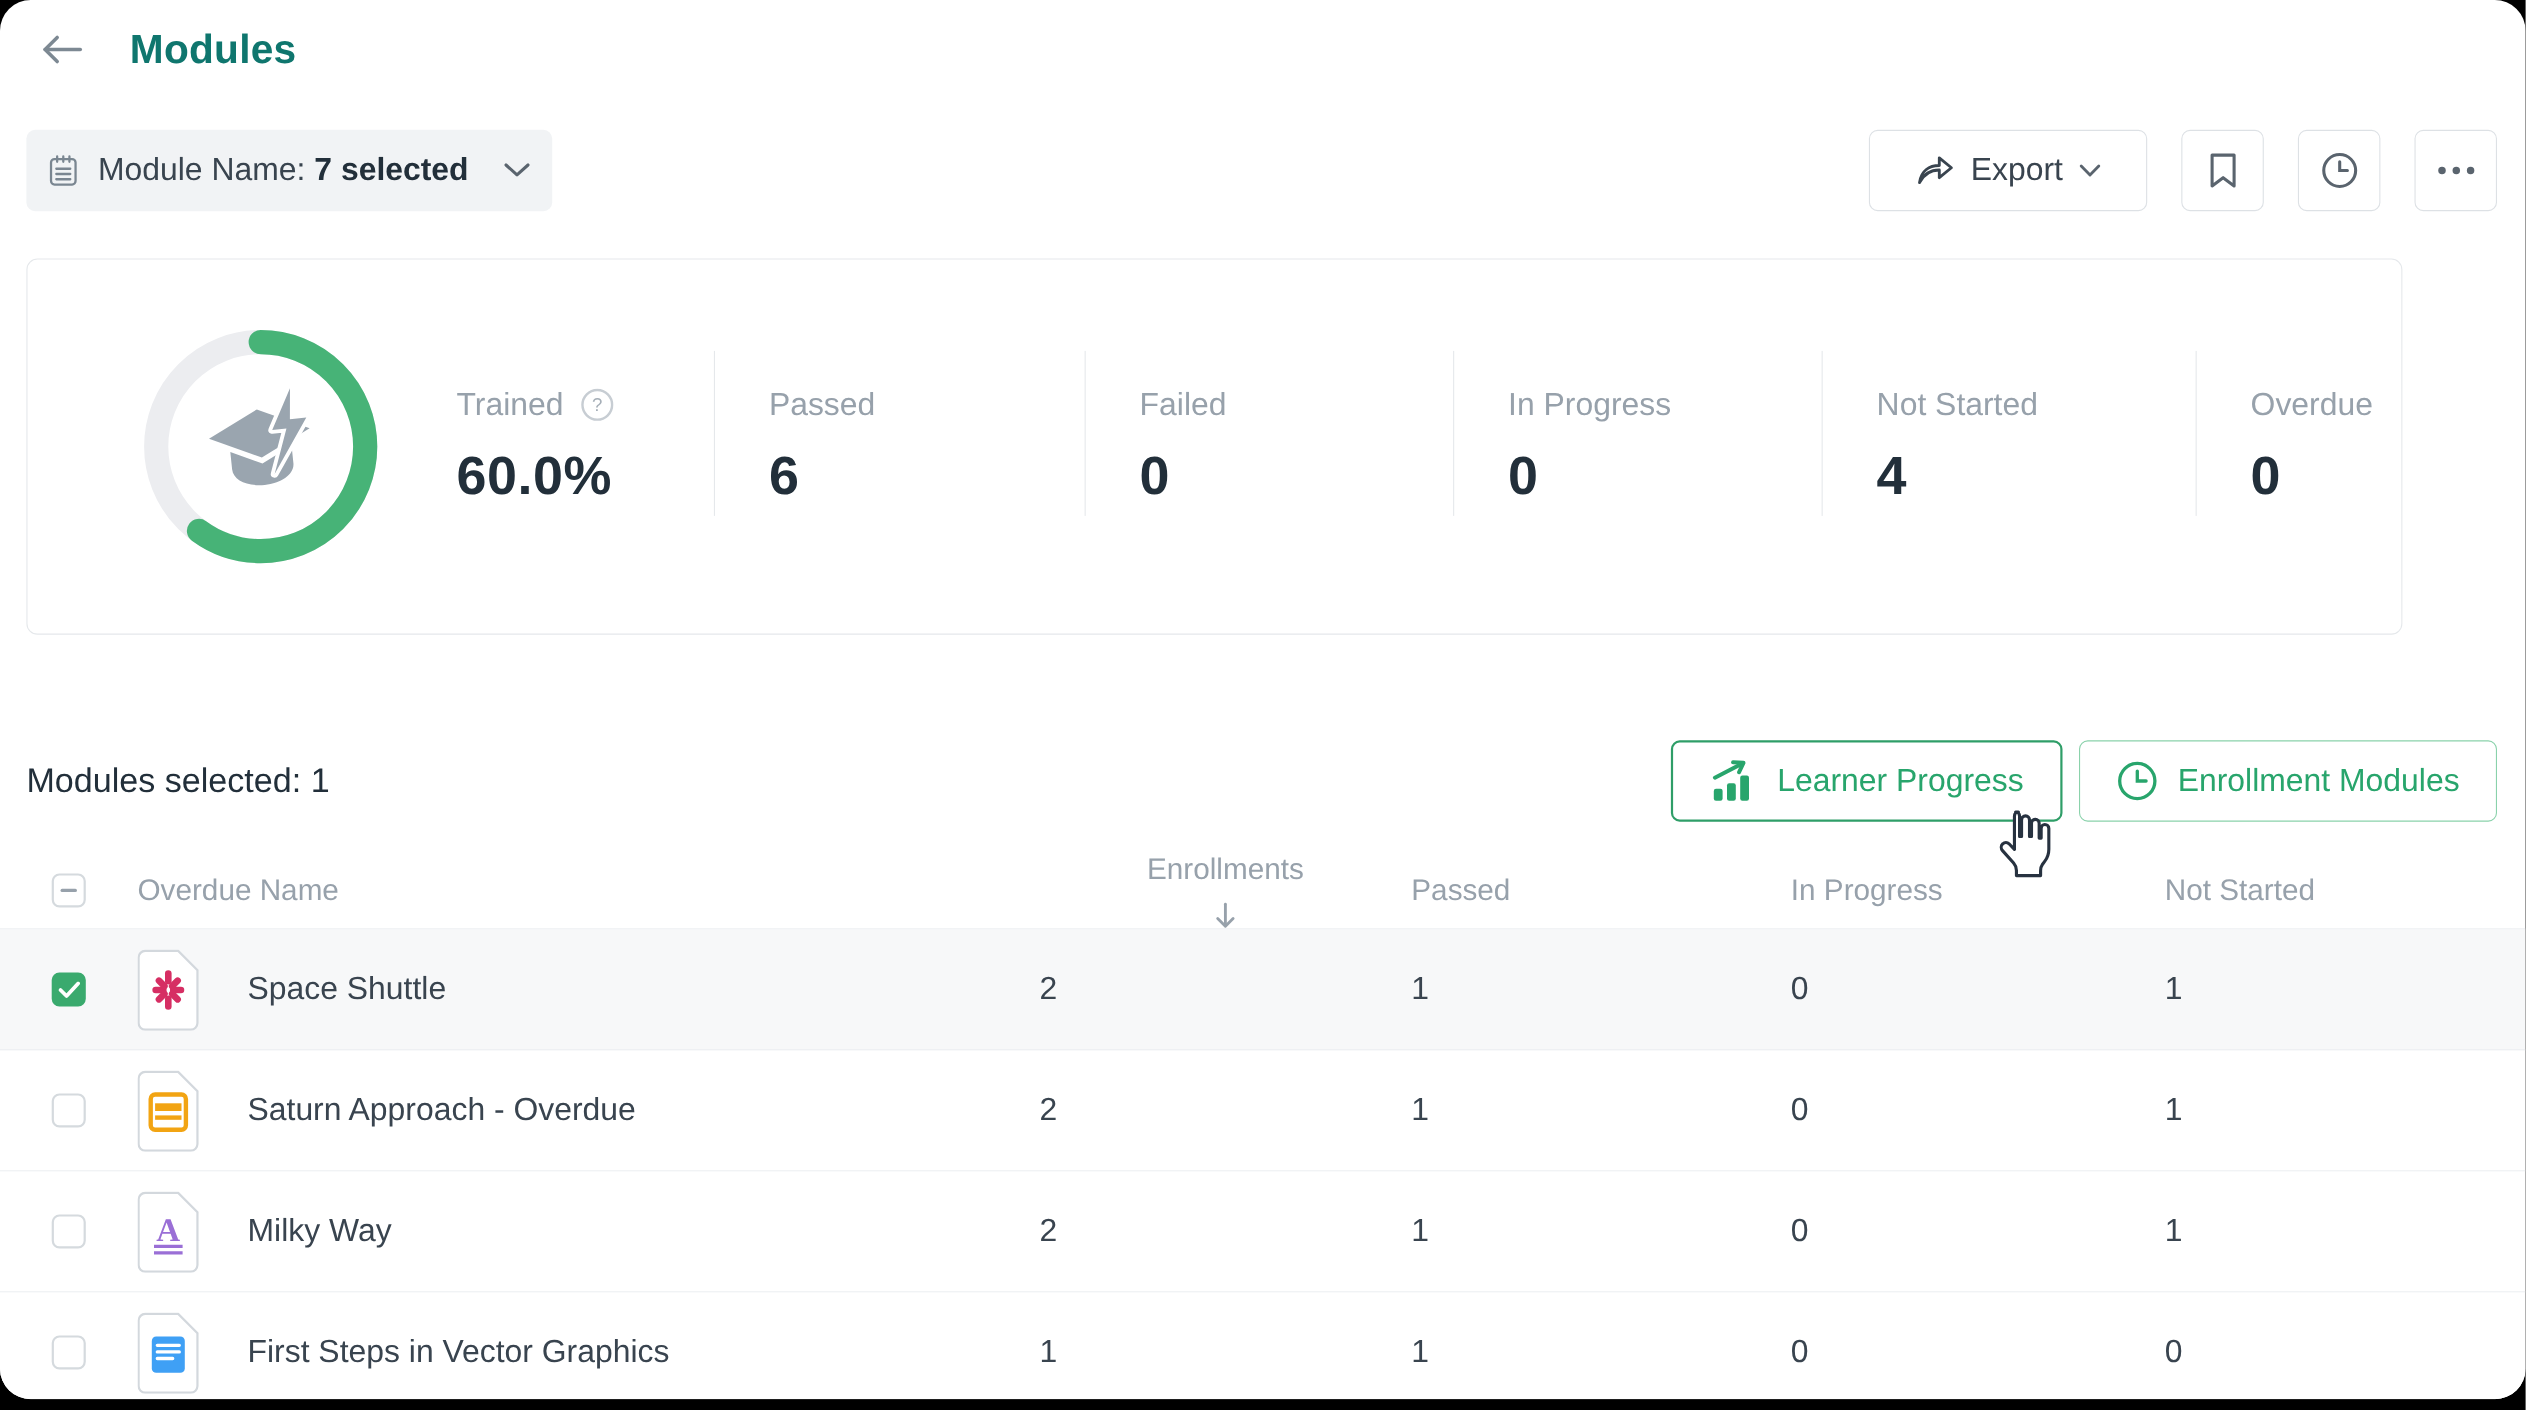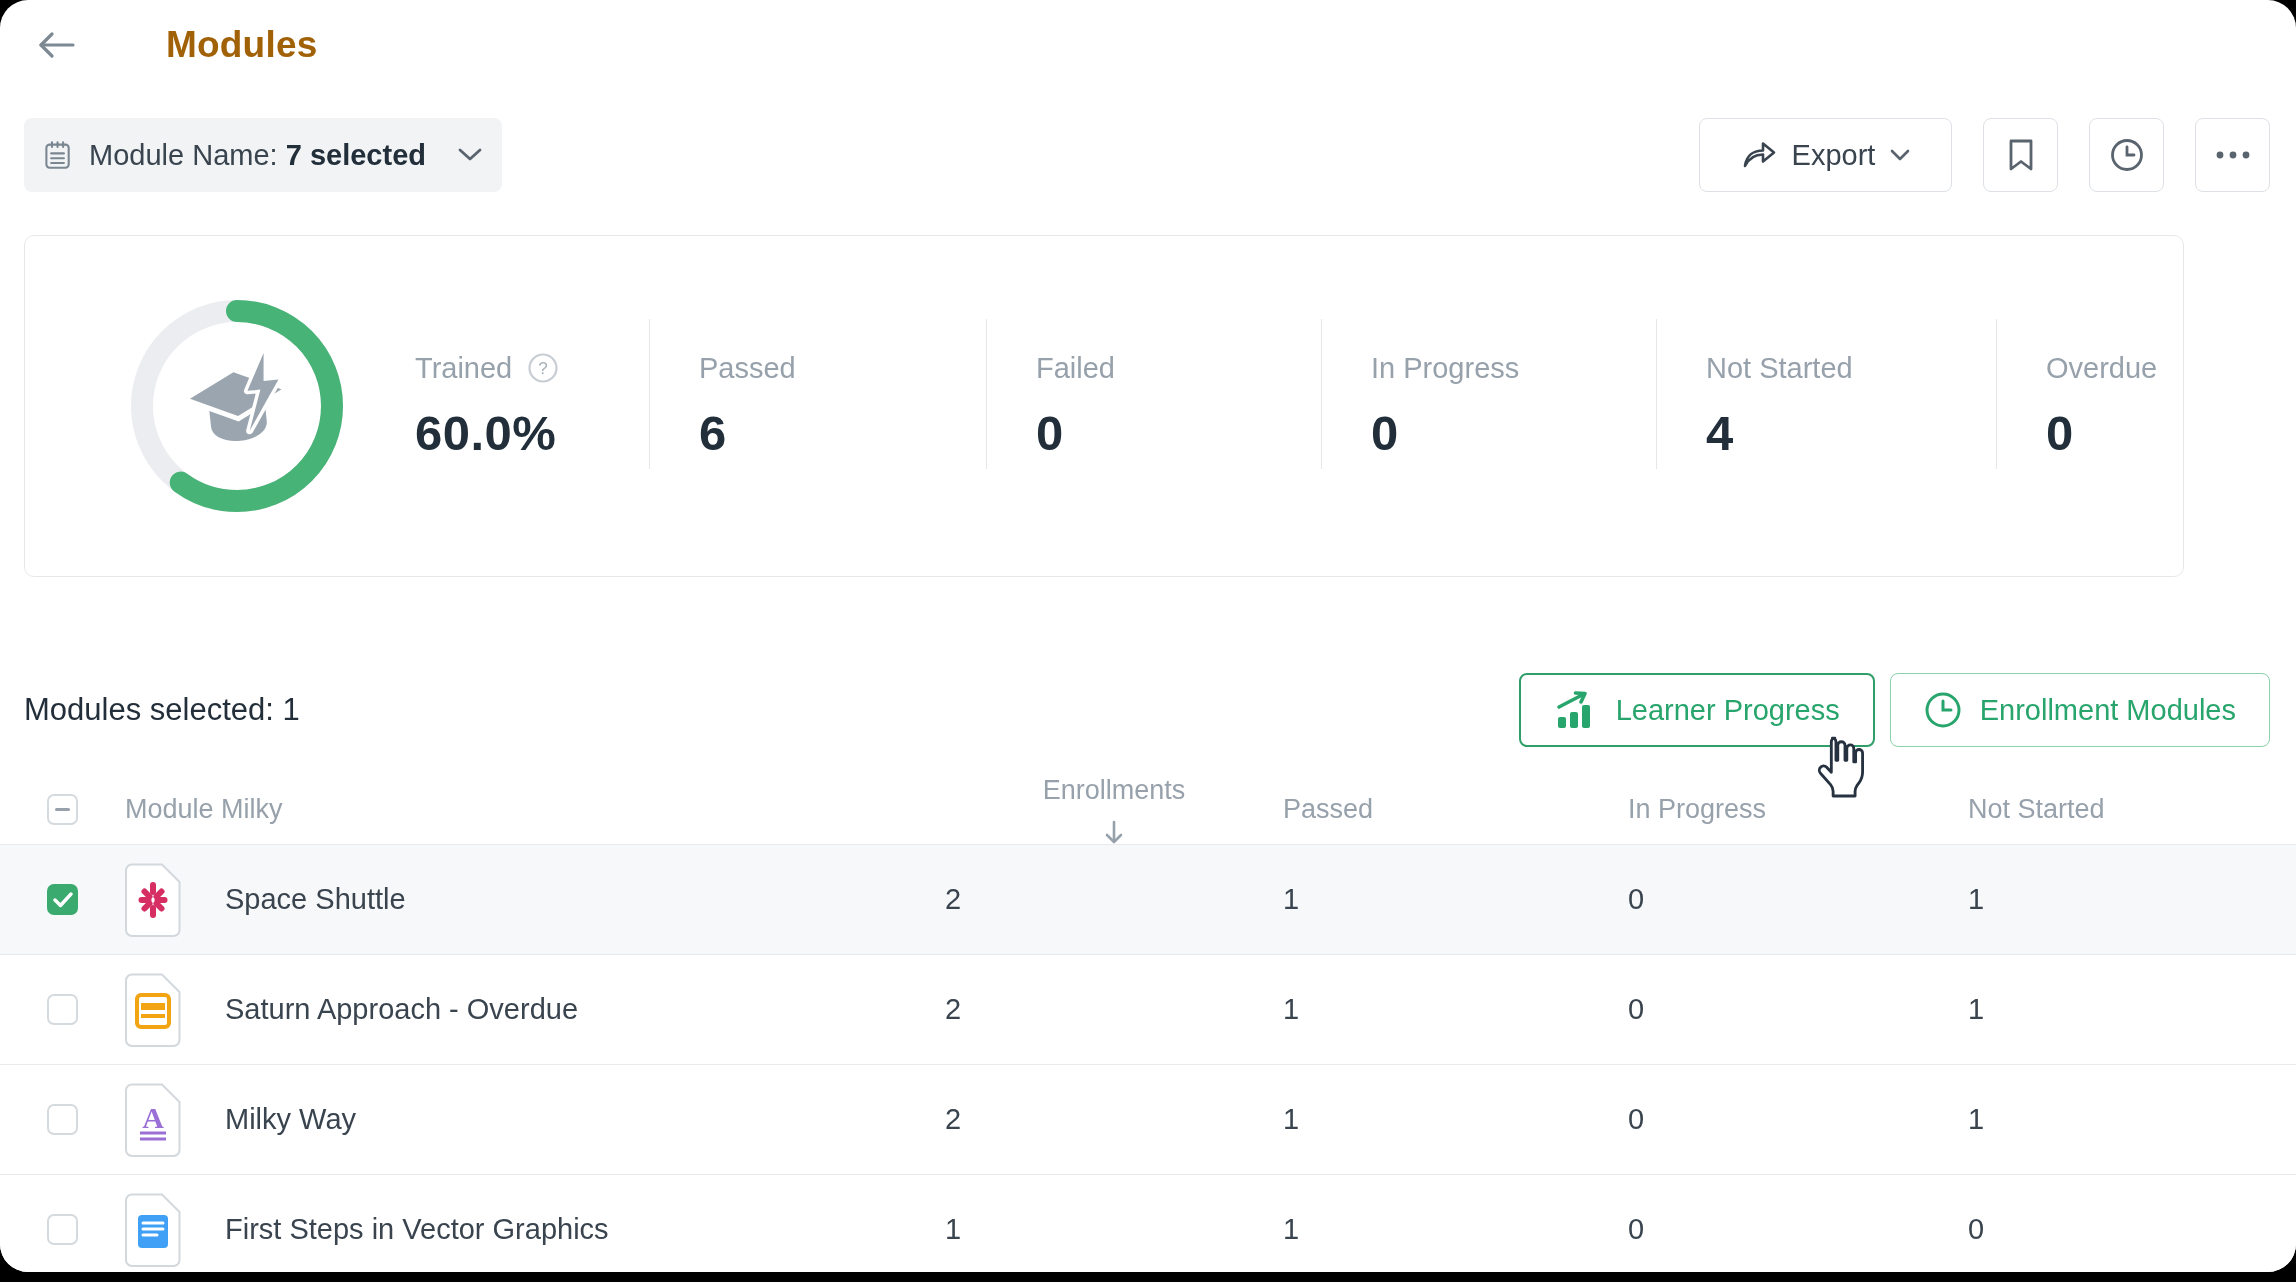--- a/index.html
+++ b/index.html
@@ -5,21 +5,21 @@
   * { box-sizing: border-box; }
   body { margin: 0; background: #000; font-family: "Liberation Sans", sans-serif; }
   .window {
     position: relative; width: 2296px; height: 1272px; background: #fff;
     border-radius: 28px; overflow: hidden; color: #222f3a;
   }
 
   
   .page-header { position: absolute; top: 24px; left: 36px; display: flex; align-items: center; gap: 42px; }
   .back-btn { width: 40px; height: 40px; display: flex; align-items: center; justify-content: center; cursor: pointer; }
-  .page-title { font-size: 37px; font-weight: 700; color: #a16207; letter-spacing: .2px; margin-left: 48px; }
+  .page-title { font-size: 37px; font-weight: 700; color: #0f766e; letter-spacing: .2px; }
 
   
   .filter-chip {
     position: absolute; top: 118px; left: 24px; height: 74px; width: 478px;
     background: #f1f3f5; border-radius: 8px; display: flex; align-items: center;
     padding: 0 20px; gap: 18px; cursor: pointer;
   }
   .filter-chip .txt { font-size: 29px; color: #39444f; white-space: nowrap; }
   .filter-chip .txt b { color: #222f3a; font-weight: 700; }
   .filter-chip .chev { margin-left: 14px; display: flex; }
@@ -219,21 +219,21 @@
     </div>
   </div>
 
   <div class="table">
     <div class="trow thead">
       <div>
           <div class="cb indeterminate">
             <span class="minus"></span>
           </div>
         </div>
-      <div>Module Milky</div>
+      <div>Overdue Name</div>
       <div class="col-enroll">
         <span>Enrollments</span>
         <svg width="18" height="24" viewBox="0 0 18 24" fill="none" stroke="#97a1ab" stroke-width="2.6" stroke-linecap="round" stroke-linejoin="round">
           <path d="M9 2 v19"></path>
             <path d="M2 15 l7 7 7-7"></path>
         </svg>
       </div>
       <div>Passed</div>
       <div>In Progress</div>
       <div>Not Started</div>

